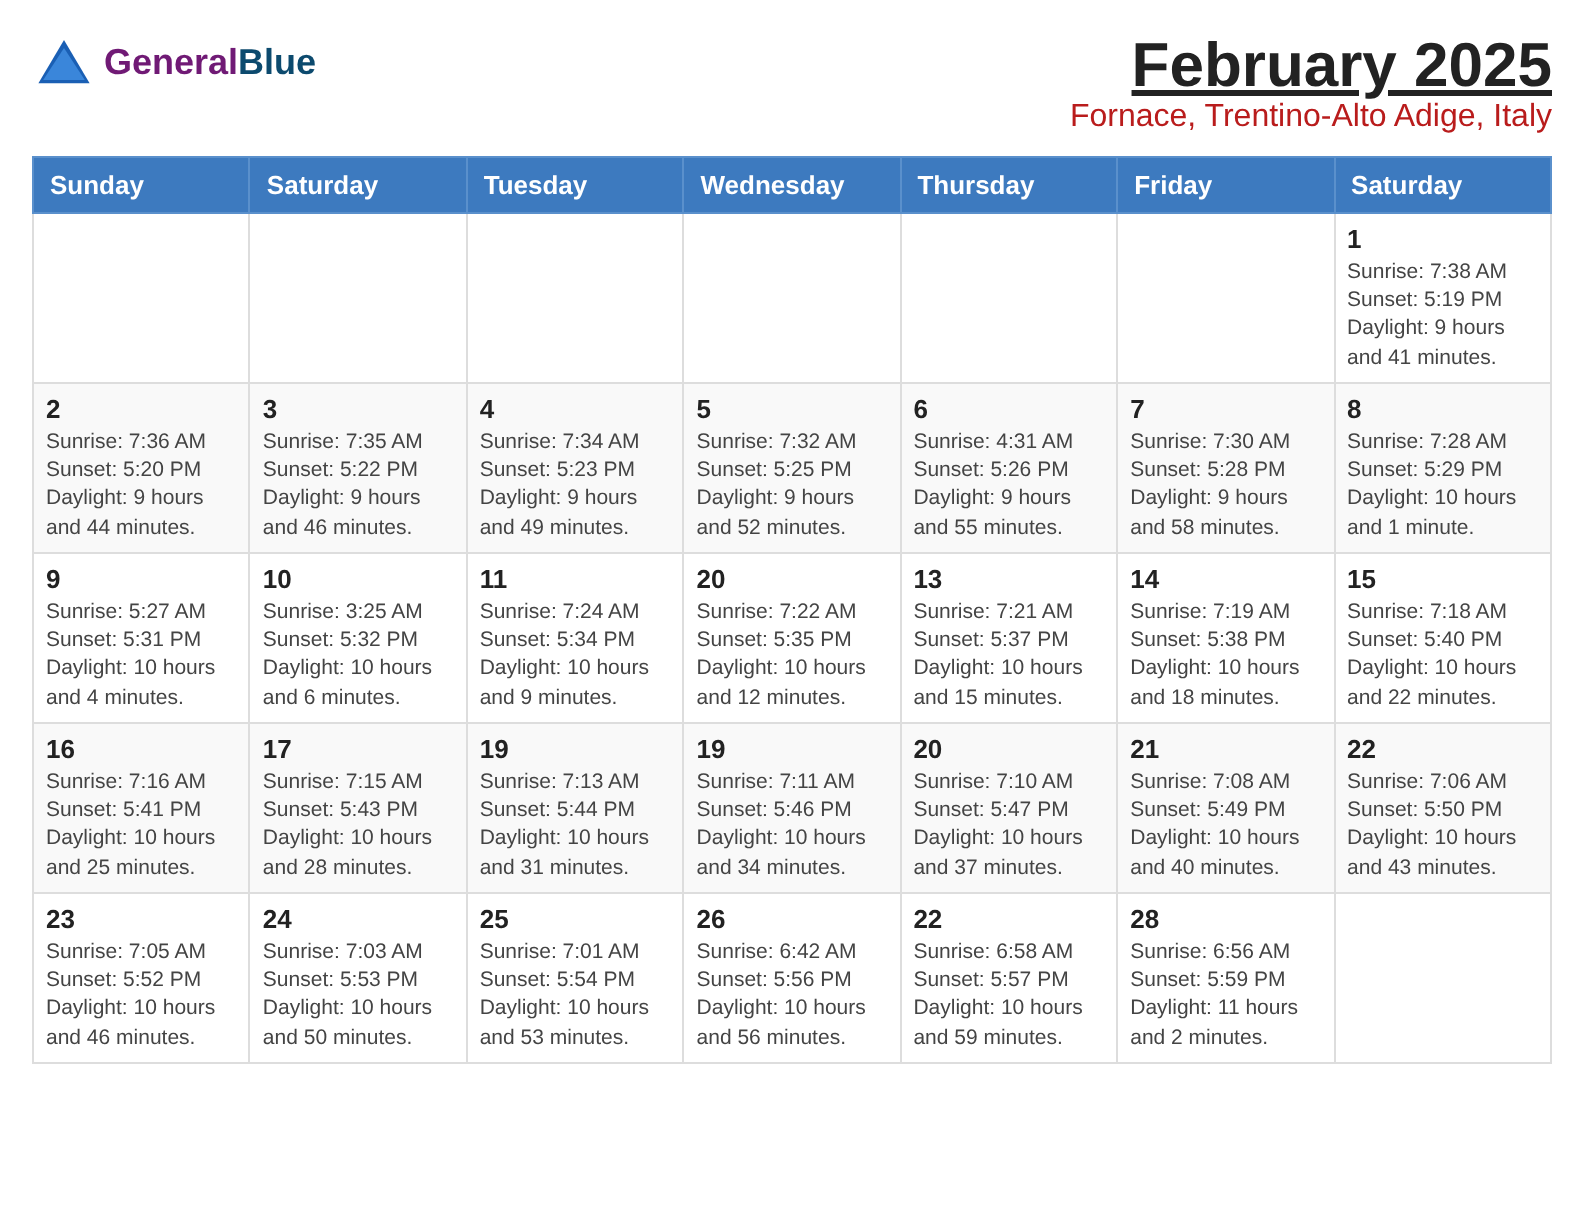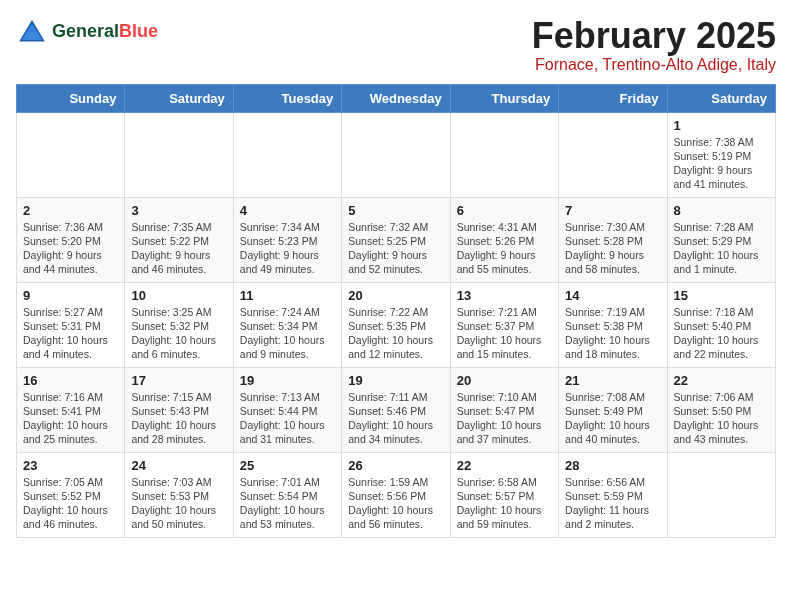--- a/index.html
+++ b/index.html
@@ -19,48 +19,49 @@
     .logo {
       display: flex;
       align-items: center;
       gap: 4px;
     }
     .logo-text {
       font-size: 18px;
       font-weight: bold;
       line-height: 1.2;
     }
-    .logo-general { color: #14532d; }
-    .logo-blue { color: #ef4444; }
+    .logo-general { color: #701a75; }
+    .logo-blue { color: #0c4a6e; }
     .logo-icon {
       width: 32px;
       height: 32px;
     }
     .title-area {
       text-align: right;
     }
     .calendar-title {
-      font-size: 36px;
+      font-size: 31px;
       font-weight: bold;
       color: #222;
       line-height: 1.1;
+      text-decoration: underline;
     }
     .calendar-subtitle {
       font-size: 16px;
       color: #b91c1c;
     }
     .calendar {
       width: 100%;
       border-collapse: collapse;
       border: 1px solid #ccc;
     }
     .calendar th {
       background-color: #3d7abf;
       color: white;
-      text-align: right;
+      text-align: left;
       padding: 6px 8px;
       font-size: 13px;
       font-weight: bold;
       border: 1px solid #5a90cc;
     }
     .calendar td {
       width: calc(100% / 7);
       vertical-align: top;
       padding: 5px 6px;
       border: 1px solid #ddd;
@@ -280,21 +281,21 @@
 Daylight: 10 hours and 50 minutes.</div>
         </td>
         <td>
           <span class="day-number">25</span>
           <div class="day-info">Sunrise: 7:01 AM
 Sunset: 5:54 PM
 Daylight: 10 hours and 53 minutes.</div>
         </td>
         <td>
           <span class="day-number">26</span>
-          <div class="day-info">Sunrise: 1:59 AM
+          <div class="day-info">Sunrise: 6:42 AM
 Sunset: 5:56 PM
 Daylight: 10 hours and 56 minutes.</div>
         </td>
         <td>
           <span class="day-number">22</span>
           <div class="day-info">Sunrise: 6:58 AM
 Sunset: 5:57 PM
 Daylight: 10 hours and 59 minutes.</div>
         </td>
         <td>

